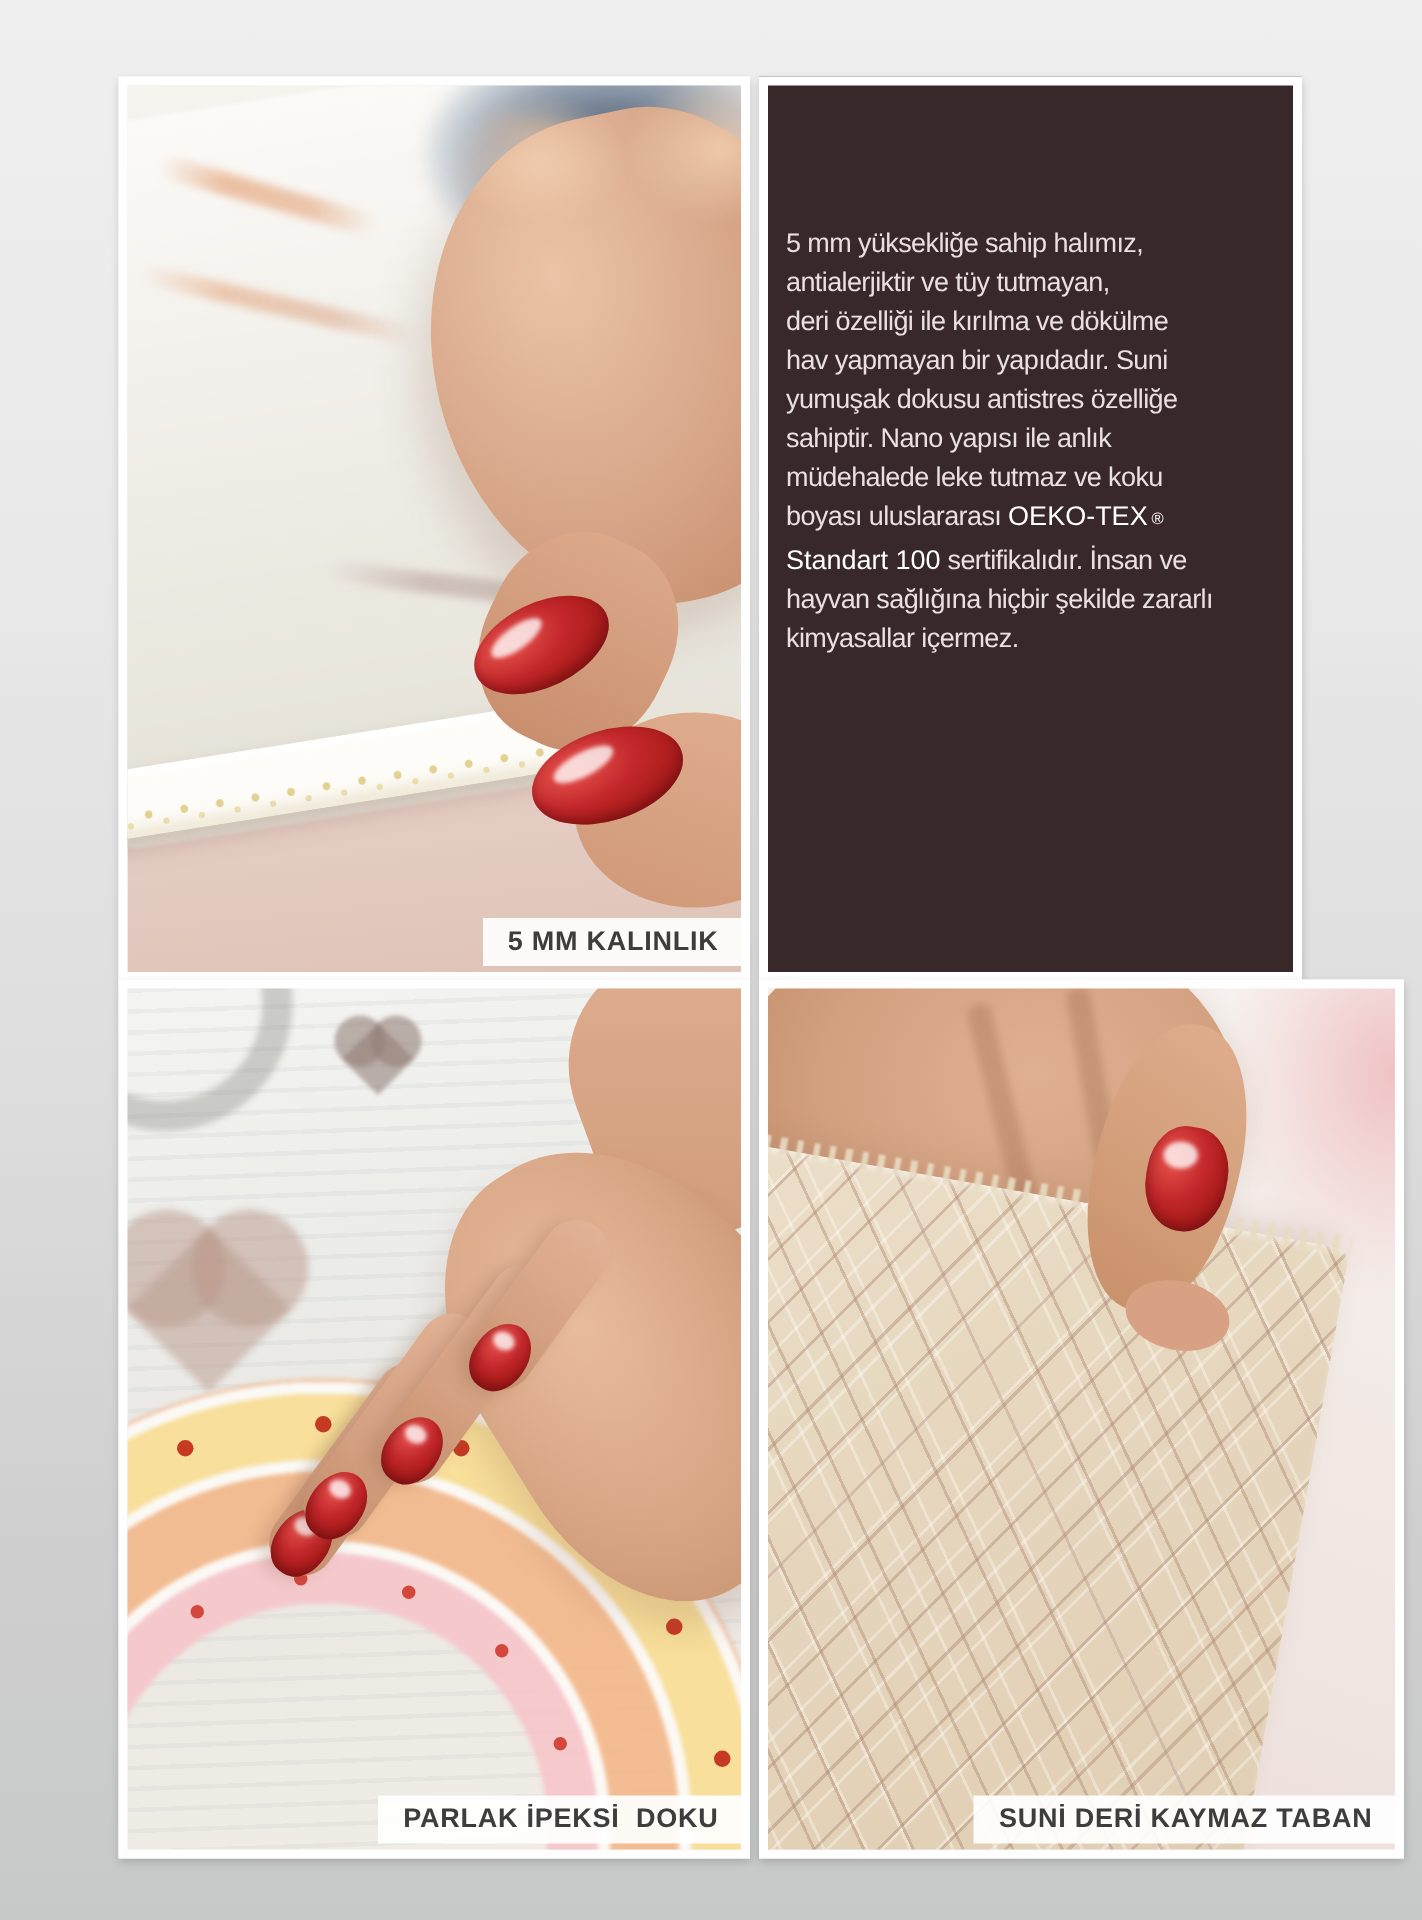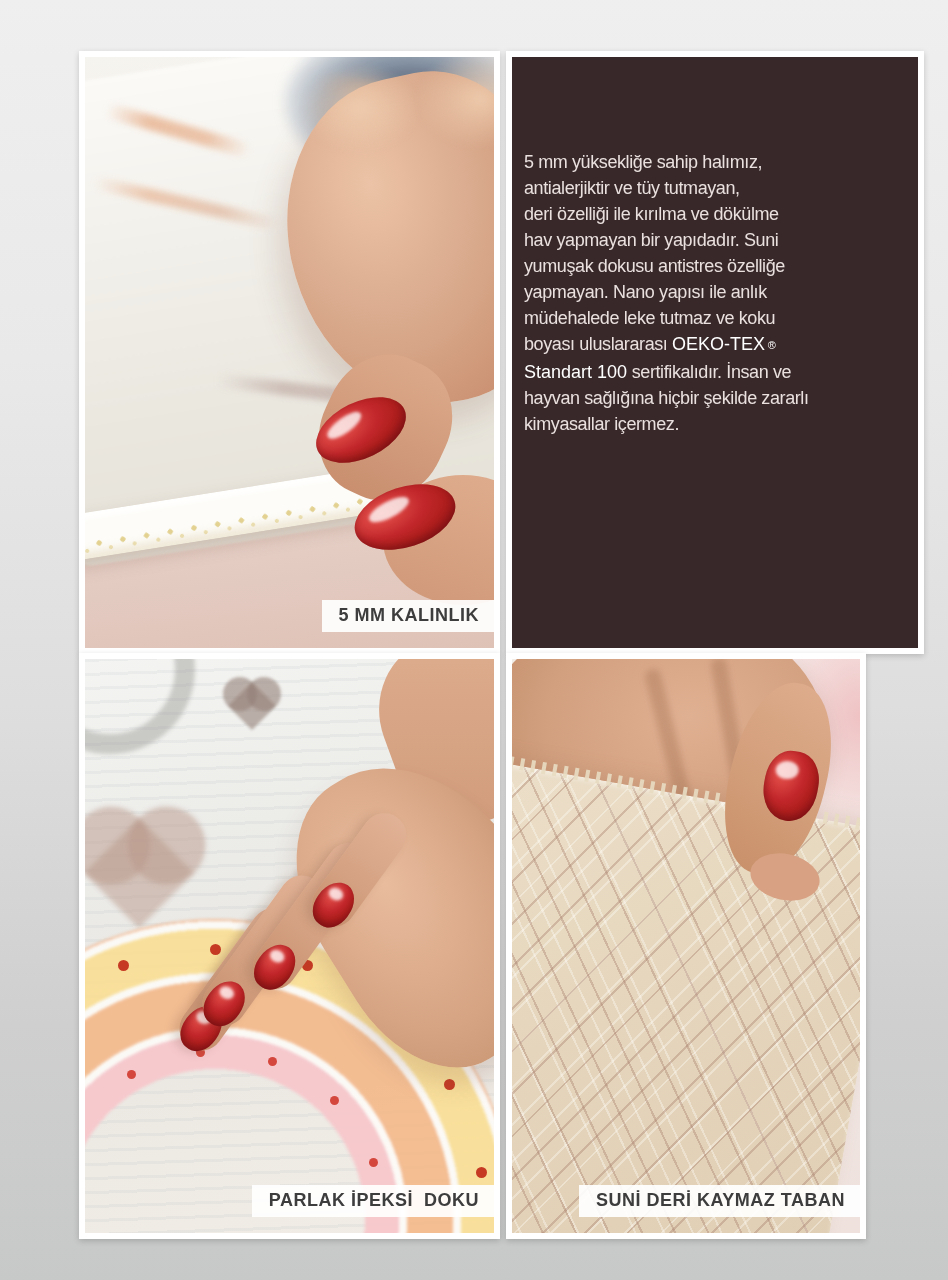--- a/index.html
+++ b/index.html
@@ -15,39 +15,39 @@
     background:linear-gradient(180deg,var(--bg-top) 0%,#e9e9e9 28%,var(--bg-mid) 55%,#cfcfcf 80%,var(--bg-bottom) 100%);
     font-family:"Liberation Sans","DejaVu Sans",sans-serif;
   }
   .tile{
     position:absolute; border:6px solid #ffffff;
     box-shadow:0 2px 6px rgba(0,0,0,0.18);
     overflow:hidden; background:#eee;
   }
   .tile-inner{position:absolute;inset:0;overflow:hidden;}
   .t1{left:79px; top:51px;  width:421px; height:603px;}
-  .t2{left:506px;top:51px;  width:418px; height:603px;}
+  .t2{left:506px;top:51px;  width:362px; height:603px;}
   .t3{left:79px; top:653px; width:421px; height:586px;}
-  .t4{left:506px;top:653px; width:360px; height:586px;}
+  .t4{left:506px;top:653px; width:430px; height:586px;}
 
   
   .panel{background:var(--panel-bg);}
   .panel-text{
     position:absolute; left:0; right:0; top:0;
     padding:92px 10px 0 12px;
     color:var(--panel-text);
     font-size:18px; line-height:26px; letter-spacing:-0.4px;
   }
   .panel-text .line{white-space:nowrap;}
   .seg-b{font-weight:400;color:var(--panel-highlight);letter-spacing:0;}
   .seg-m{font-size:11px;color:var(--panel-highlight);position:relative;top:-1px;}
 
   
   .badge{
-    position:absolute; right:0; bottom:16px; z-index:40;
+    position:absolute; right:0; bottom:4px; z-index:40;
     background:rgba(255,255,255,0.92);
     color:#3d3d3d; font-size:18px; font-weight:700;
     letter-spacing:0.5px; padding:5px 15px 6px 17px;
     white-space:pre;
   }
 
   .ph{position:absolute;inset:0;}
   .ly{position:absolute;}
 
   
@@ -205,21 +205,21 @@
     </div>
   </div>
 
   <div class="tile t2 panel">
     <div class="panel-text">
         <div class="line"><span class="seg-r">5 mm yüksekliğe sahip halımız,</span></div>
         <div class="line"><span class="seg-r">antialerjiktir ve tüy tutmayan,</span></div>
         <div class="line"><span class="seg-r">deri özelliği ile kırılma ve dökülme</span></div>
         <div class="line"><span class="seg-r">hav yapmayan bir yapıdadır. Suni</span></div>
         <div class="line"><span class="seg-r">yumuşak dokusu antistres özelliğe</span></div>
-        <div class="line"><span class="seg-r">yapmayan. Nano yapısı ile anlık</span></div>
+        <div class="line"><span class="seg-r">sahiptir. Nano yapısı ile anlık</span></div>
         <div class="line"><span class="seg-r">müdehalede leke tutmaz ve koku</span></div>
         <div class="line"><span class="seg-r">boyası uluslararası </span><span class="seg-b">OEKO-TEX</span><span class="seg-m"> ®</span></div>
         <div class="line"><span class="seg-b">Standart 100</span><span class="seg-r"> sertifikalıdır. İnsan ve</span></div>
         <div class="line"><span class="seg-r">hayvan sağlığına hiçbir şekilde zararlı</span></div>
         <div class="line"><span class="seg-r">kimyasallar içermez.</span></div>
       </div>
   </div>
 
   <div class="tile t3">
     <div class="tile-inner">

